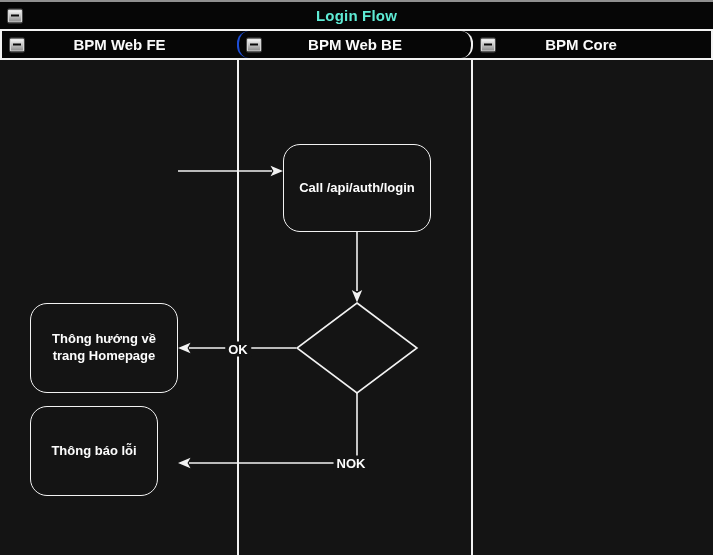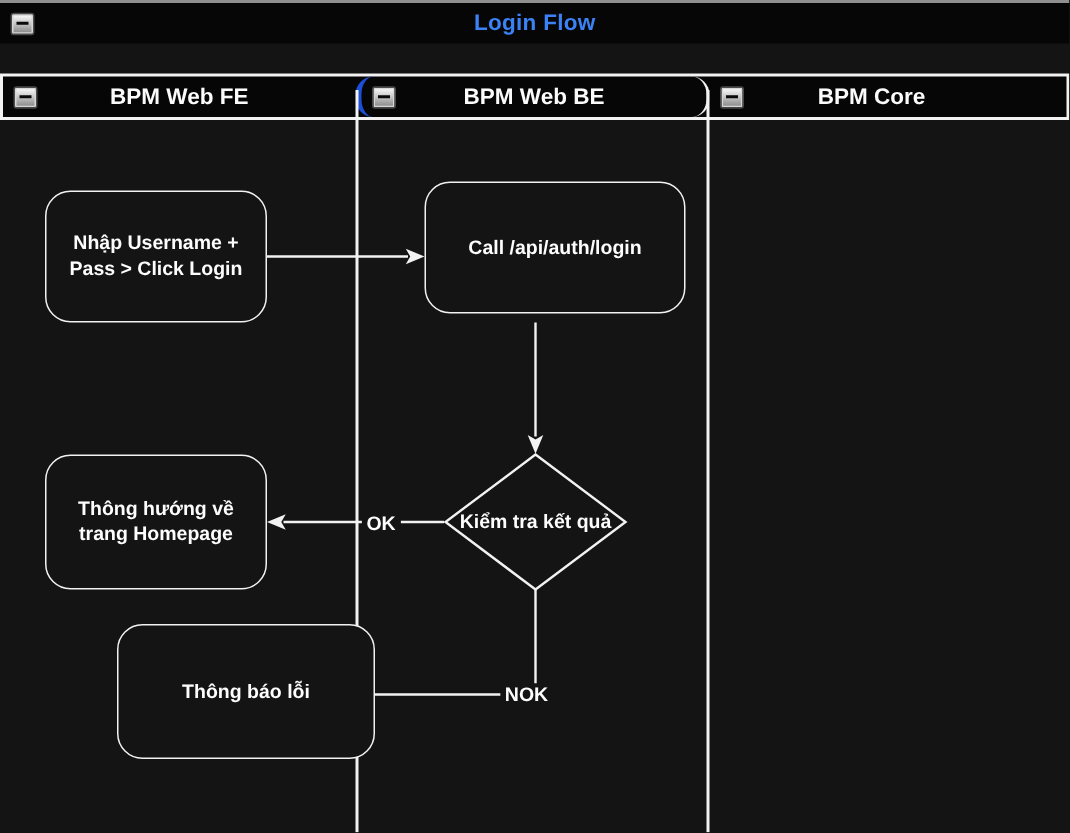--- a/index.html
+++ b/index.html
@@ -8,38 +8,38 @@
     font-family:"Liberation Sans","DejaVu Sans",sans-serif;
     color:#f5f5f5;overflow:hidden;
   }
   .top-edge{position:absolute;left:0;top:0;width:713px;height:2px;background:#8f8f8f;}
   .pool-title{
     position:absolute;left:0;top:2px;width:713px;height:27px;background:#060606;
   }
   .pool-title .title-text{
     position:absolute;left:0;top:0;width:100%;height:100%;
     display:flex;align-items:center;justify-content:center;
-    font-size:15px;font-weight:bold;letter-spacing:.2px;color:#3b82f6;
+    font-size:15px;font-weight:bold;letter-spacing:.2px;color:#5eead4;
   }
   .collapse{
     position:absolute;left:7px;top:50%;transform:translateY(-50%);
     width:14px;height:13px;border:1px solid #4a4a4a;border-radius:2px;
     background:linear-gradient(#ffffff,#858585);
     box-shadow:inset 0 0 0 1px #d6d6d6;
     display:flex;align-items:center;justify-content:center;cursor:pointer;
   }
   .collapse .dash{width:8px;height:2px;background:#0a0a0a;}
   .lane-headers{
     position:absolute;left:0;top:29px;width:713px;height:31px;box-sizing:border-box;
     border-top:2px solid #f2f2f2;border-bottom:2px solid #f2f2f2;
     border-left:2px solid #f2f2f2;border-right:2px solid #f2f2f2;
-    display:flex;background:#060606;margin-top:20px;
+    display:flex;background:#060606;
   }
   .lane-header{position:relative;height:100%;box-sizing:border-box;}
-  .lane-header.mid{border-left:4px solid #1d4ed8;border-right:2px solid #f2f2f2;border-radius:12px;}
+  .lane-header.mid{border-left:2px solid #1d4ed8;border-right:2px solid #f2f2f2;border-radius:12px;}
   .lane-header .lane-label{
     position:absolute;left:0;top:0;width:100%;height:100%;
     display:flex;align-items:center;justify-content:center;
     font-size:15px;font-weight:bold;color:#fbfbfb;
   }
   .lane-body{position:absolute;left:0;top:60px;width:713px;height:495px;}
   .divider{position:absolute;top:0;width:2px;height:495px;background:#f2f2f2;z-index:1;}
   .edges-svg{position:absolute;left:0;top:0;width:713px;height:495px;z-index:2;}
   .node{
     position:absolute;box-sizing:border-box;background:#141414;
@@ -108,36 +108,30 @@
       <path d="M357,215 V291" fill="none" stroke="#f2f2f2" stroke-width="1.6"></path>
       <path d="M357,302.5 L351.8,290 L357,293 L362.2,290 Z" fill="#f2f2f2"></path>
 
       <path d="M296,348 H189" fill="none" stroke="#f2f2f2" stroke-width="1.6"></path>
       <path d="M178,348 L190.5,342.8 L187.5,348 L190.5,353.2 Z" fill="#f2f2f2"></path>
 
       <path d="M357,393 V463 H189" fill="none" stroke="#f2f2f2" stroke-width="1.6"></path>
       <path d="M178,463 L190.5,457.8 L187.5,463 L190.5,468.2 Z" fill="#f2f2f2"></path>
     </svg>
 
-    <div class="node" style="left:30px;top:67px;width:148px;height:88px;">
-      <span class="node-label">Nhập Username + Pass &gt; Click Login</span>
-    </div>
 
-    <div class="node" style="left:283px;top:61px;width:174px;height:88px;">
+    <div class="node" style="left:283px;top:84px;width:148px;height:88px;">
       <span class="node-label">Call /api/auth/login</span>
     </div>
 
-    <div class="diamond-label-wrap" style="left:297px;top:243px;width:120px;height:90px;">
-      <span class="node-label">Kiểm tra kết quả</span>
-    </div>
 
     <div class="node" style="left:30px;top:243px;width:148px;height:90px;">
       <span class="node-label">Thông hướng về trang Homepage</span>
     </div>
 
-    <div class="node" style="left:30px;top:356px;width:172px;height:90px;margin-left:48px;">
+    <div class="node" style="left:30px;top:346px;width:128px;height:90px;">
       <span class="node-label">Thông báo lỗi</span>
     </div>
 
-    <span class="edge-chip" style="left:254px;top:289px;">OK</span>
+    <span class="edge-chip" style="left:238px;top:289px;">OK</span>
     <span class="edge-chip" style="left:303px;top:403px;margin-left:48px;">NOK</span>
   </div>
 </div>
 
 </body></html>

